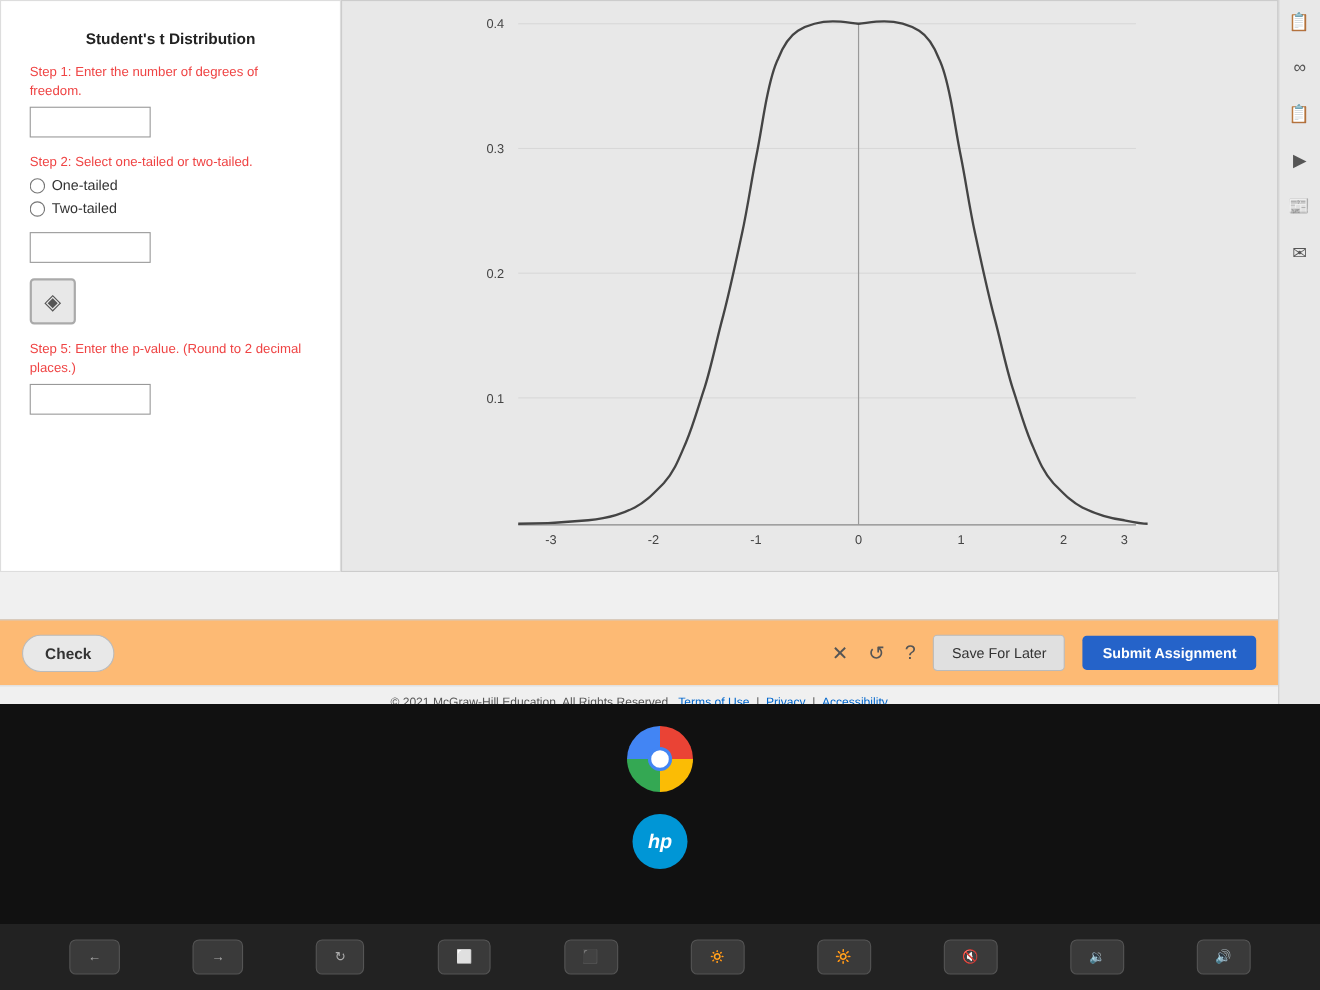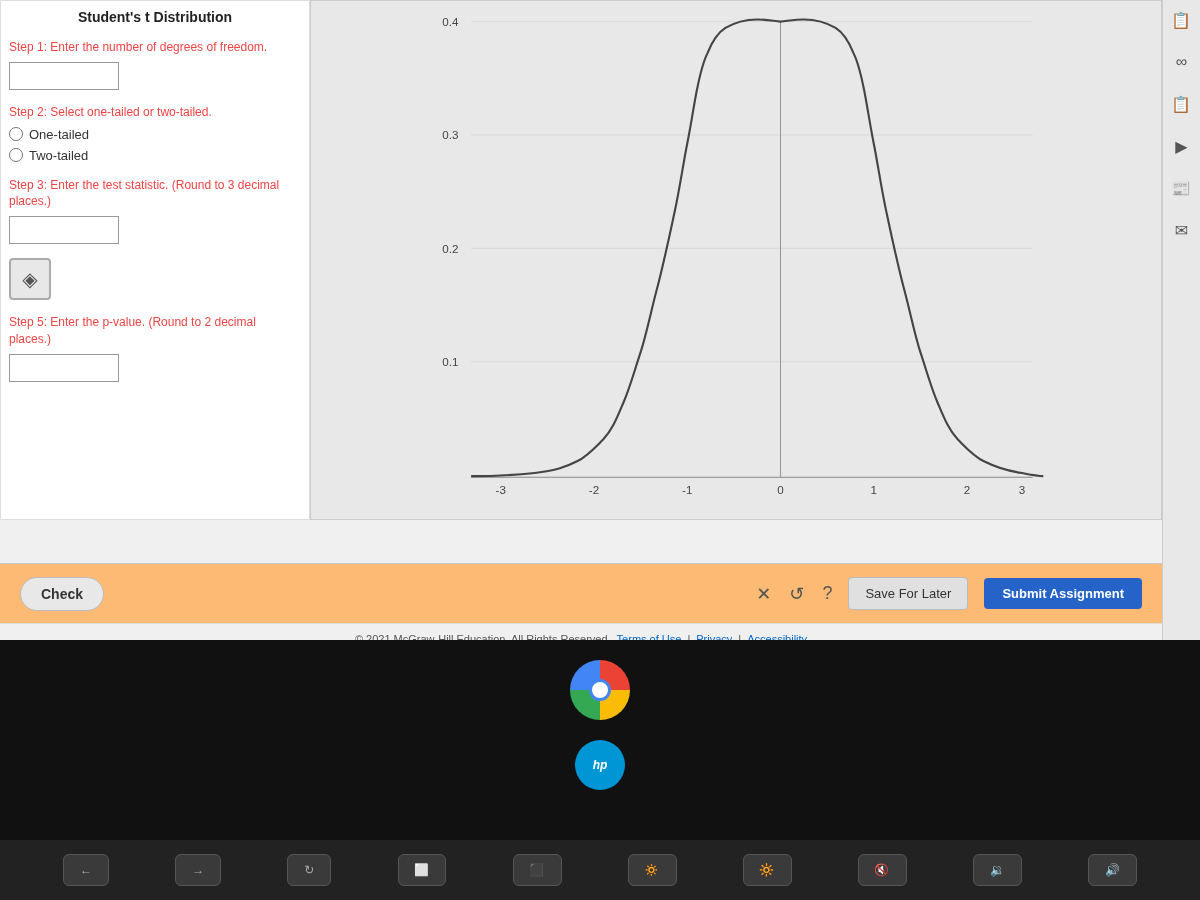--- a/index.html
+++ b/index.html
@@ -55,21 +55,21 @@
       height: 520px;
       background: #f5f5f5;
       margin-right: 38px;
     }
 
     
     .left-panel {
       width: 310px;
       background: #ffffff;
       border: 1px solid #ddd;
-      padding: 8px;
+      padding: 26px;
       flex-shrink: 0;
       position: relative;
     }
 
     .panel-title {
       font-size: 14px;
       font-weight: bold;
       text-align: center;
       margin-bottom: 14px;
       color: #222;
@@ -263,21 +263,21 @@
 
     .hp-logo {
       width: 50px;
       height: 50px;
       border-radius: 50%;
       background: #0096d6;
       display: flex;
       align-items: center;
       justify-content: center;
       color: white;
-      font-size: 12px;
+      font-size: 18px;
       font-weight: bold;
       font-style: italic;
     }
 
     .keyboard-bar {
       position: absolute;
       bottom: 0;
       left: 0;
       width: 1200px;
       height: 60px;
@@ -328,21 +328,20 @@
           <input type="radio" name="tails" style="">
           <span>One-tailed</span>
         </label>
         <label class="radio-item">
           <input type="radio" name="tails" style="">
           <span>Two-tailed</span>
         </label>
       </div>
 
       
-      <div class="step-label">Step 3: Enter the test statistic. (Round to 3 decimal places.)</div>
       <input class="step-input" type="text" value="" style="">
 
       
       <div class="shade-button">
         <span>◈</span>
       </div>
 
       
       <div class="step-label">Step 5: Enter the p-value. (Round to 2 decimal places.)</div>
       <input class="step-input" type="text" value="" style="">

